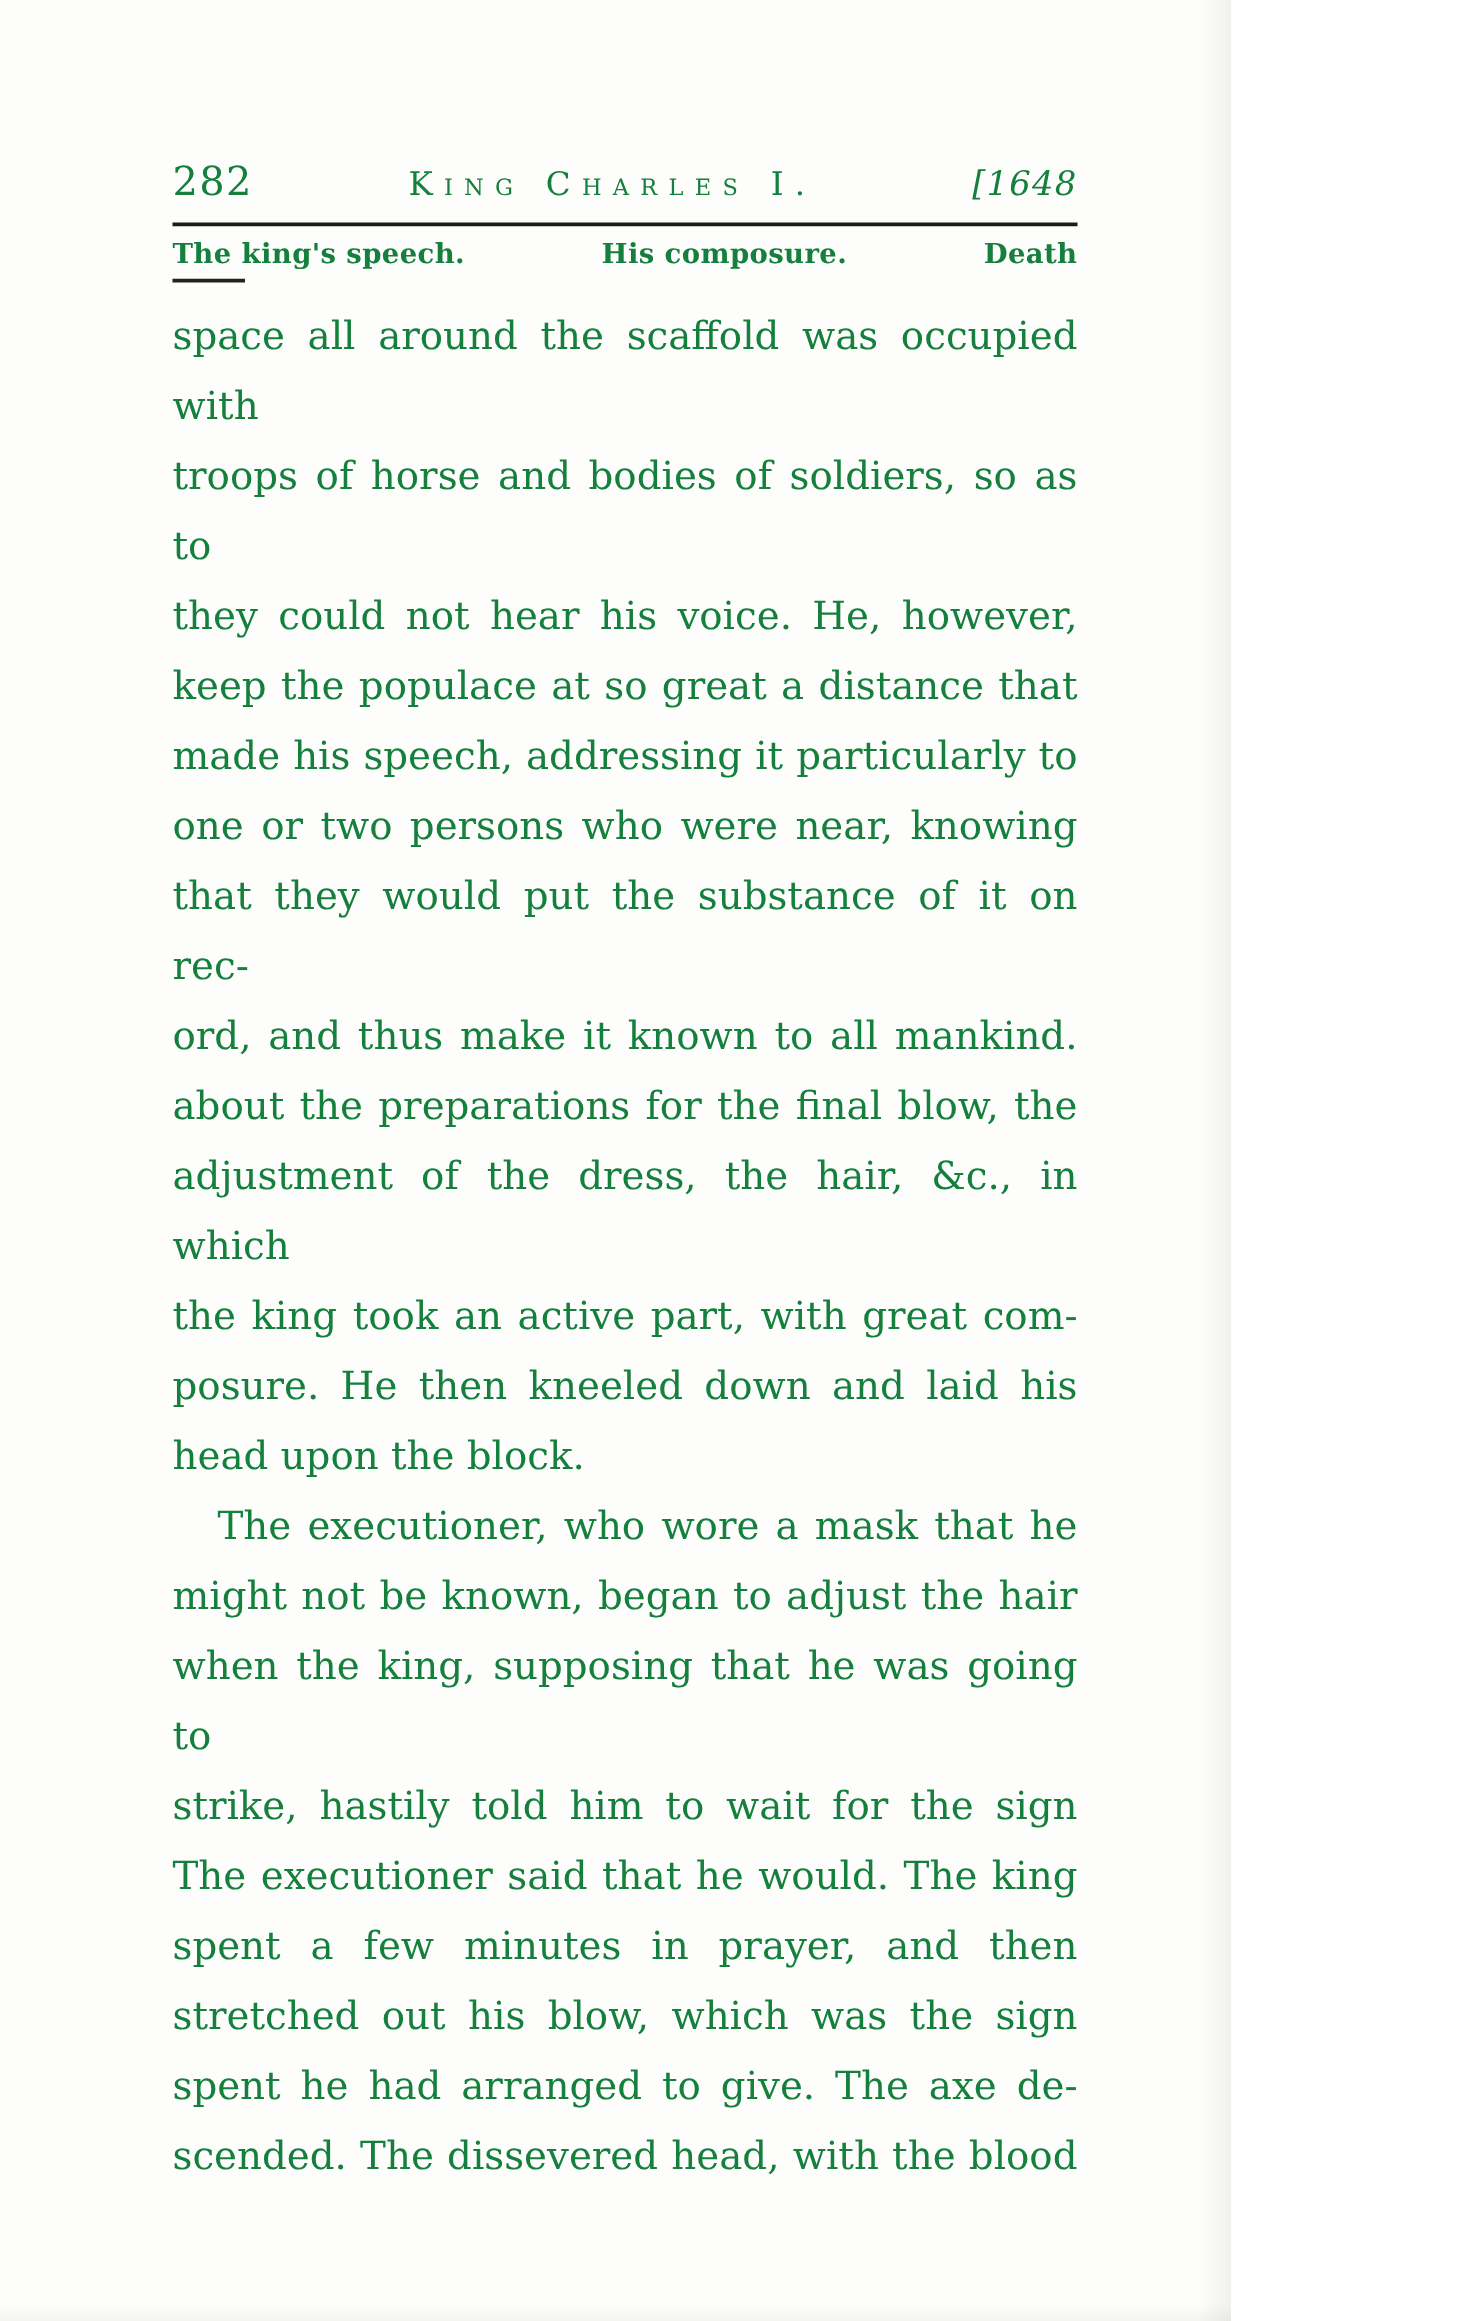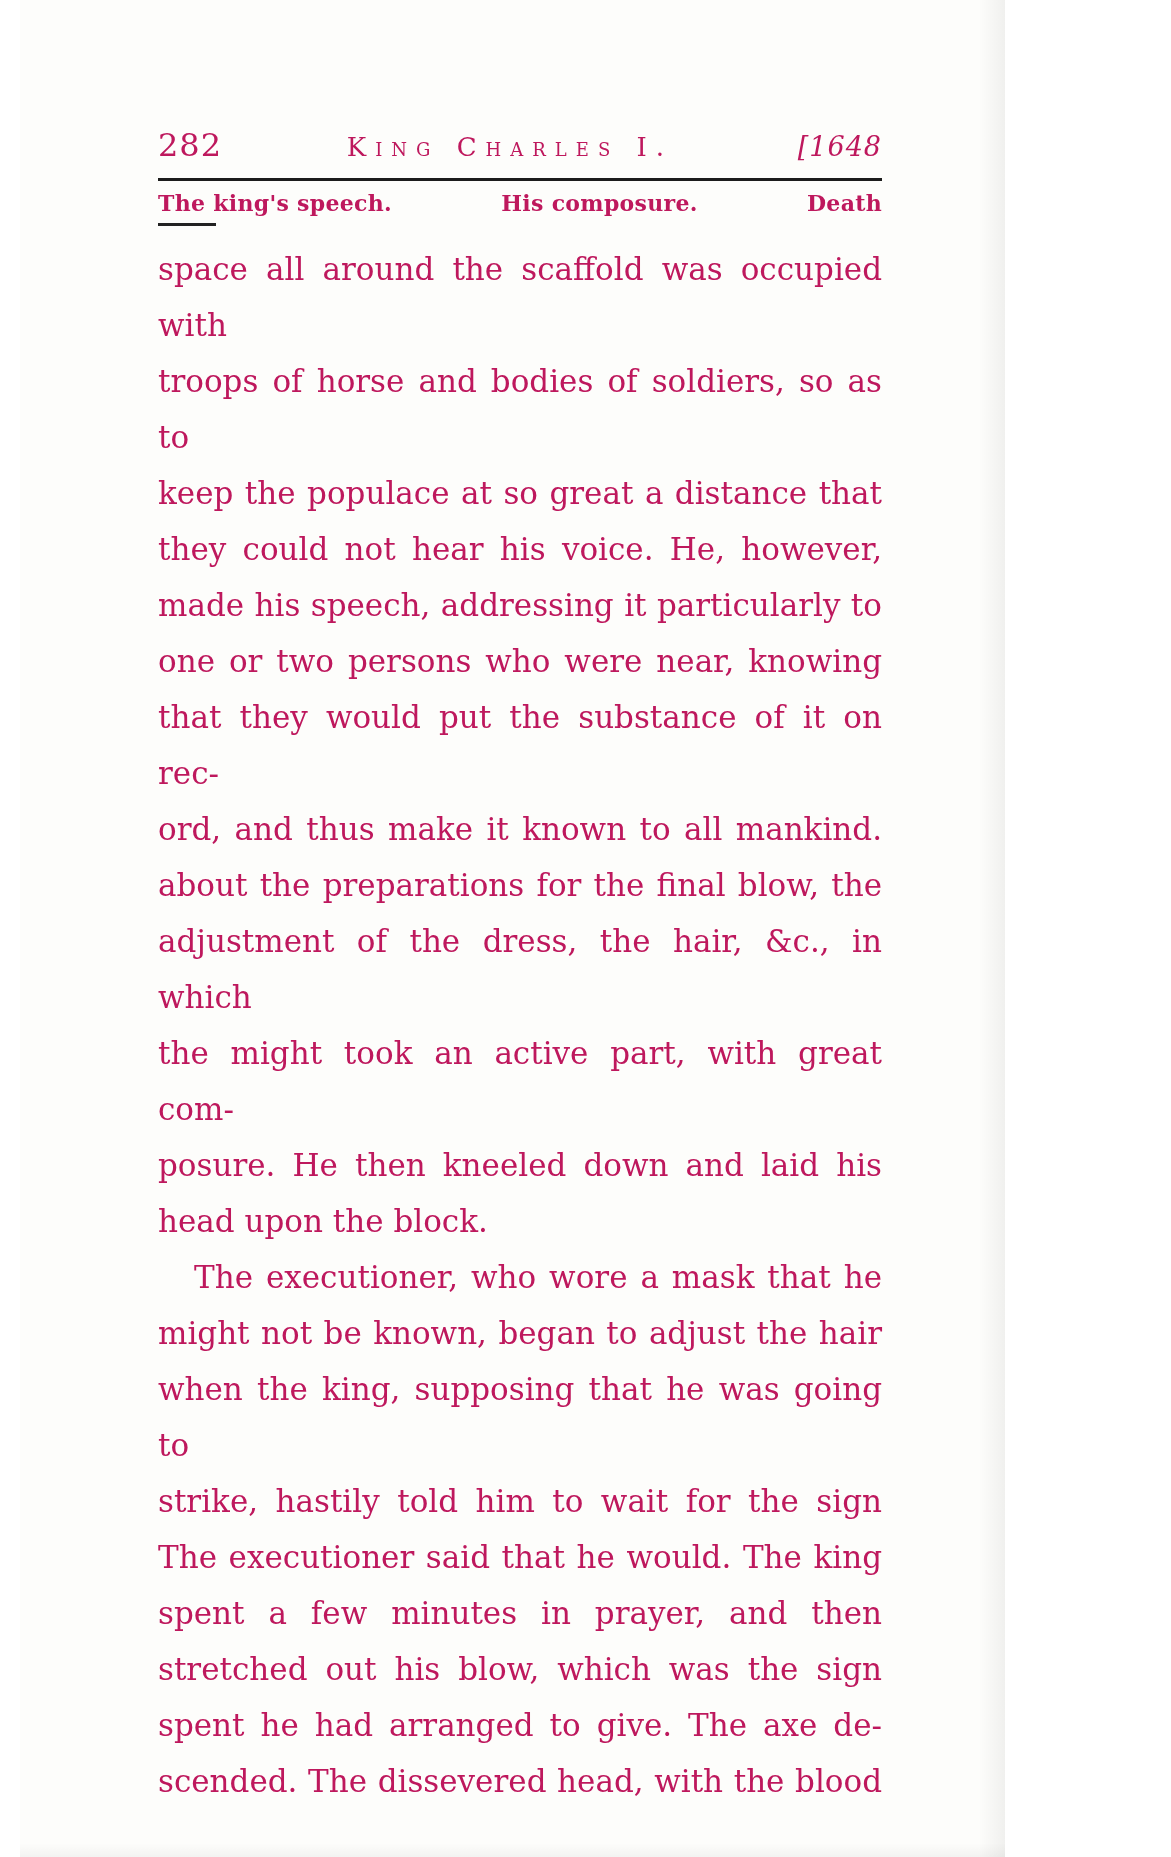--- a/index.html
+++ b/index.html
@@ -4,22 +4,21 @@
 <style>
   * { margin: 0; padding: 0; box-sizing: border-box; }
   html, body { background: #ffffff; }
   .page-canvas {
     position: relative;
     width: 985px;
     height: 1857px;
     background: #fdfdfb;
     overflow: hidden;
     font-family: "DejaVu Serif", "Liberation Serif", serif;
-    color: #be185d;
-    margin-left: 20px;
+    color: #15803d;
   }
   
   .edge-shade-right {
     position: absolute; top: 0; right: 0; width: 26px; height: 100%;
     background: linear-gradient(to right, rgba(0,0,0,0), rgba(0,0,0,0.05));
   }
   .edge-shade-bottom {
     position: absolute; bottom: 0; left: 0; width: 100%; height: 14px;
     background: linear-gradient(to bottom, rgba(0,0,0,0), rgba(0,0,0,0.04));
   }
@@ -103,29 +102,29 @@
       <span>The king's speech.</span>
       <span>His composure.</span>
       <span>Death</span>
     </div>
 
     <hr class="short-rule">
 
     <div class="body-text">
         <div class="text-line">space all around the scaffold was occupied with</div>
         <div class="text-line">troops of horse and bodies of soldiers, so as to</div>
+        <div class="text-line">they could not hear his voice.  He, however,</div>
         <div class="text-line">keep the populace at so great a distance that</div>
-        <div class="text-line">they could not hear his voice.  He, however,</div>
         <div class="text-line">made his speech, addressing it particularly to</div>
         <div class="text-line">one or two persons who were near, knowing</div>
         <div class="text-line">that they would put the substance of it on rec-</div>
         <div class="text-line">ord, and thus make it known to all mankind.</div>
         <div class="text-line">about the preparations for the final blow, the</div>
         <div class="text-line">adjustment of the dress, the hair, &amp;c., in which</div>
-        <div class="text-line">the might took an active part, with great com-</div>
+        <div class="text-line">the king took an active part, with great com-</div>
         <div class="text-line">posure.  He then kneeled down and laid his</div>
         <div class="text-line para-end">head upon the block.</div>
         <div class="text-line indent">The executioner, who wore a mask that he</div>
         <div class="text-line">might not be known, began to adjust the hair</div>
         <div class="text-line">when the king, supposing that he was going to</div>
         <div class="text-line">strike, hastily told him to wait for the sign</div>
         <div class="text-line">The executioner said that he would.  The king</div>
         <div class="text-line">spent a few minutes in prayer, and then</div>
         <div class="text-line">stretched out his blow, which was the sign</div>
         <div class="text-line">spent he had arranged to give.  The axe de-</div>

